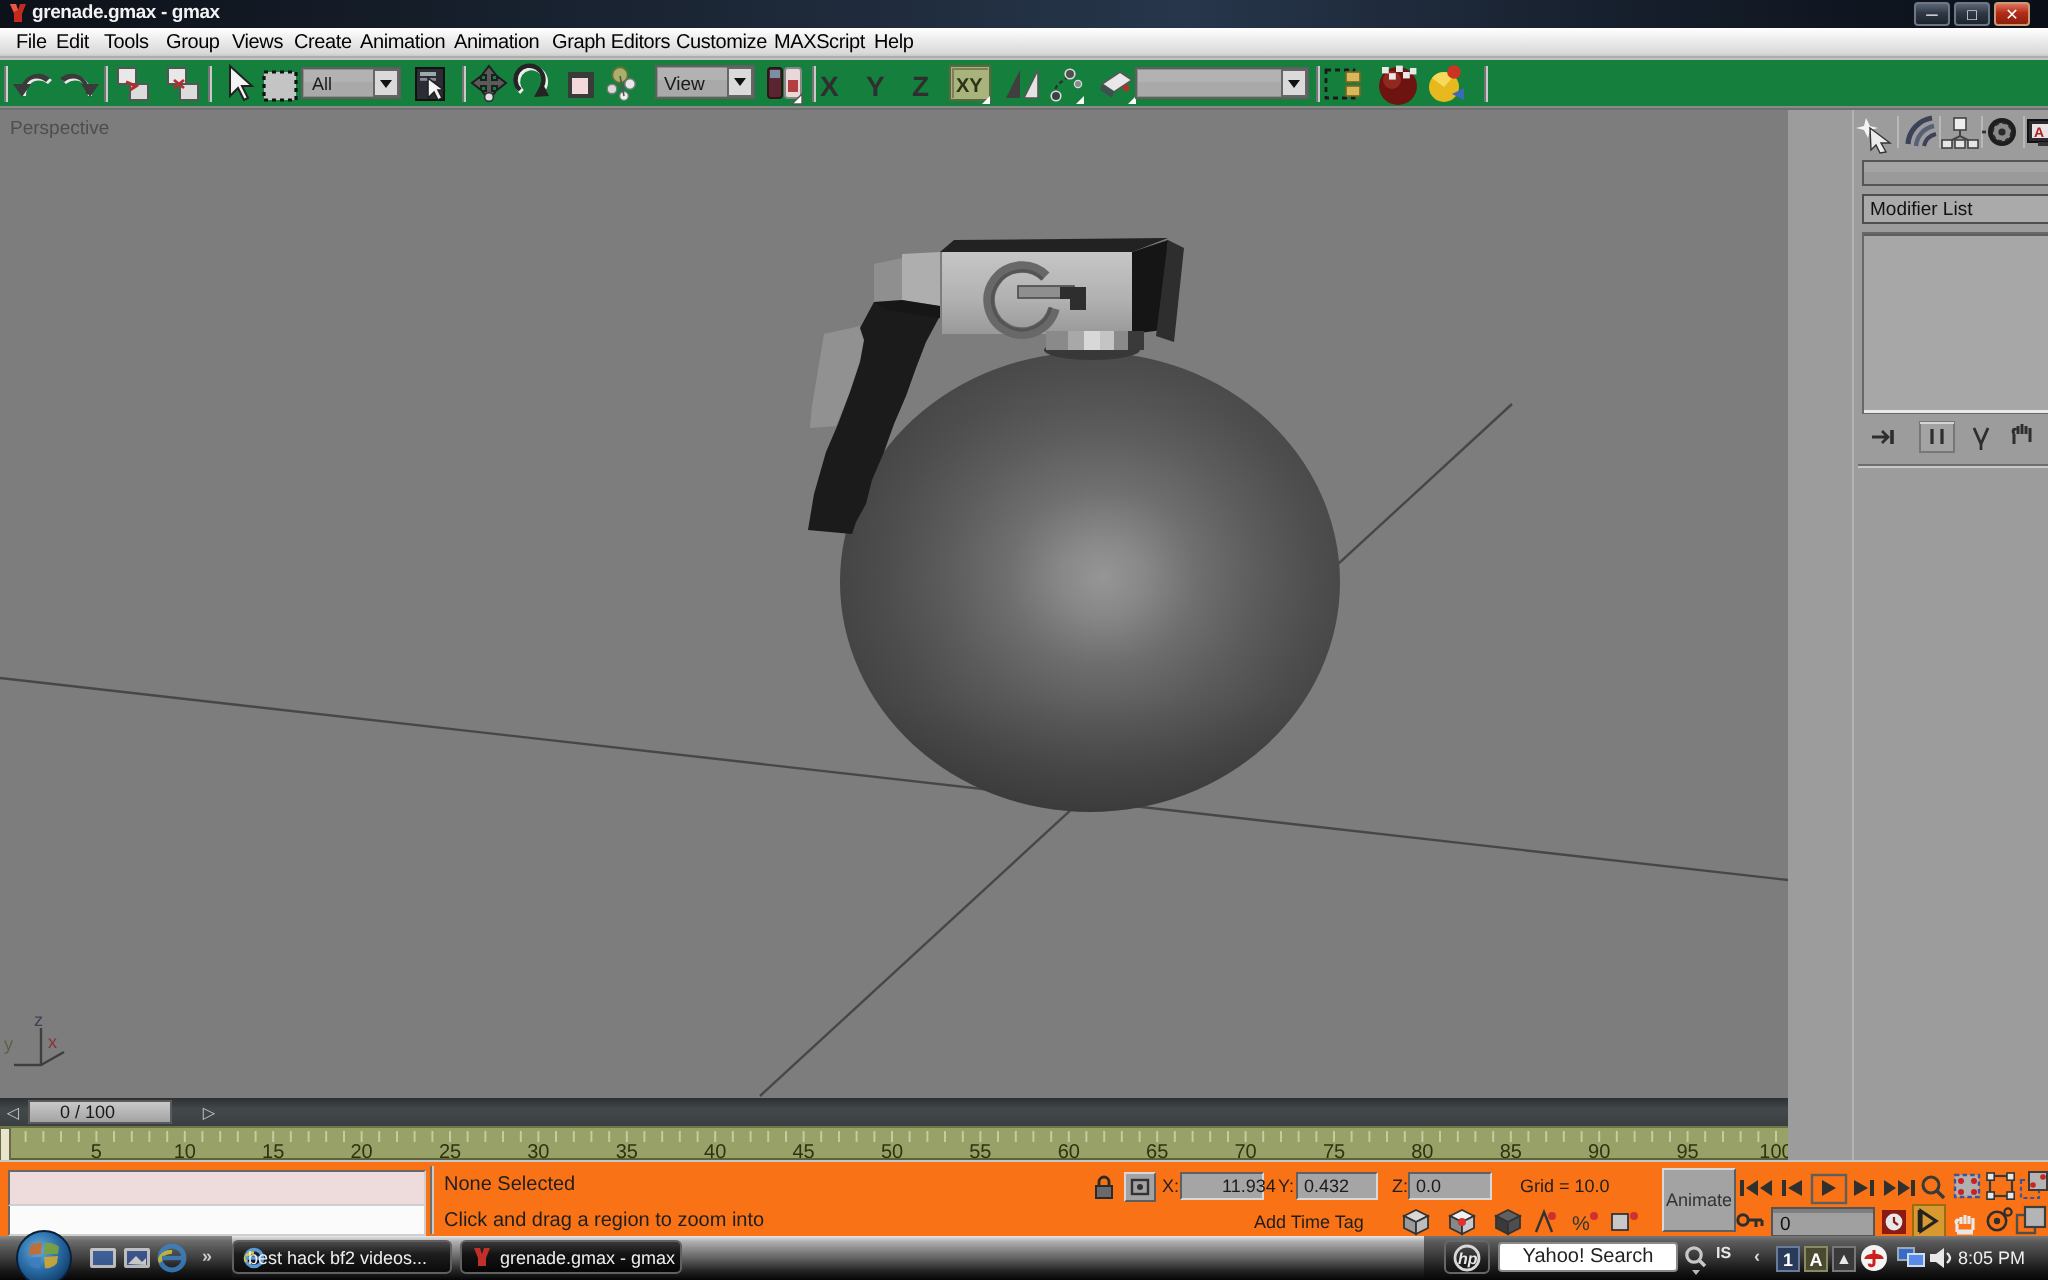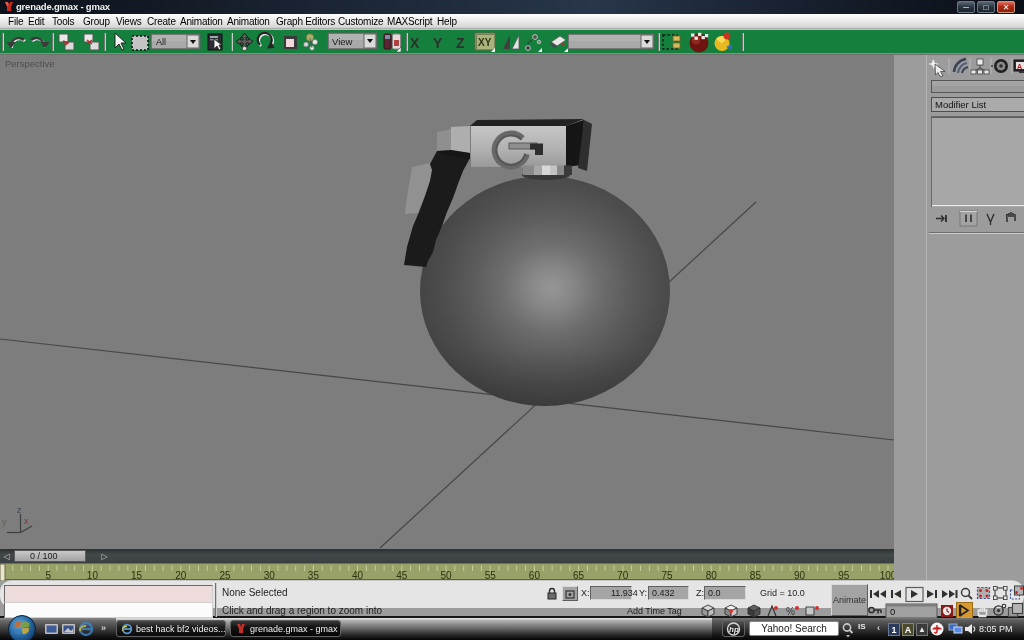--- a/index.html
+++ b/index.html
@@ -39,22 +39,22 @@
 #tslbtn { left:14px; top:1px; width:72px; height:12px;
   background:linear-gradient(#c9c9c9,#a3a3a3); border:1px solid #5a5a5a;
   font-size:9px; color:#1a1a1a; text-align:left; line-height:11px;padding-left:15px; }
 .tsarr { top:2px; width:11px; height:11px; color:#c8c8c8; font-size:8px; text-align:center; line-height:11px; }
 
 
 #trackbar { left:0; top:563px; width:894px; height:17px; background:#97a168;
   border-top:1px solid #6e7544; border-bottom:1px solid #5d6338; }
 
 
-#statusbar { left:0; top:580px; width:1024px; height:28px; background:#e5e5e5;
-  border-top:1px solid #c6c6c6;border-radius:12px; }
+#statusbar { left:0; top:580px; width:1024px; height:52px; background:#f97316;
+  border-top:1px solid #c6c6c6; }
 .sunken { position:absolute; background:#a5a5a5; border:1px solid;
   border-color:#606060 #d8d8d8 #d8d8d8 #606060; font-size:9px; color:#1c1c1c; }
 .raised { position:absolute; background:#a3a3a3; border:1px solid;
   border-color:#d8d8d8 #5e5e5e #5e5e5e #d8d8d8; }
 .stxt { position:absolute; font-size:10px; color:#1e1e1e; }
 
 
 #taskbar { left:0; top:618px; width:1024px; height:22px;
   background:linear-gradient(#e8e8e8 0%,#b0b0b0 12%,#8a8a8a 30%,#5f5f5f 52%,#262626 78%,#050505 100%); }
 #tbdarkL { left:0; top:618px; width:116px; height:22px; background:rgba(10,10,10,0.42); }
@@ -670,21 +670,21 @@
     </g>
     <text x="57" y="9" font-size="9" font-weight="bold" fill="#e8e8e8">»</text>
   </svg>
 
   <div class="abs task" style="left:116px;width:110px">
     <svg style="position:absolute;left:4px;top:2px" width="12" height="12" viewBox="0 0 14 14">
       <circle cx="7" cy="7" r="5" fill="none" stroke="#5a9ad8" stroke-width="2"></circle>
       <path d="M2.5 9 C1 7, 3.5 3.5, 7 4" stroke="#d8c83a" stroke-width="1.8" fill="none"></path>
       <path d="M2 7 L12 7" stroke="#5a9ad8" stroke-width="2"></path>
     </svg>
-    <span style="left:19px">best hack bf2 videos...</span>
+    <span style="left:7px">best hack bf2 videos...</span>
   </div>
   <div class="abs task" style="left:230px;width:111px;background:linear-gradient(#383838,#141414 40%,#050505)">
     <svg style="position:absolute;left:5px;top:2px" width="10" height="12" viewBox="0 0 10 12">
       <path d="M1 1 L4 1 L5 4 L6 1 L9 1 L7 6 L7 10 L3 10 L3 6 Z" fill="#c03028"></path>
     </svg>
     <span style="left:19px">grenade.gmax - gmax</span>
   </div>
 
   <div class="abs" style="left:722px;top:620px;width:23px;height:17px;border-radius:3px;background:linear-gradient(#555,#222 60%,#111);border:1px solid #666"></div>
   <svg class="abs" style="left:726px;top:622px" width="15" height="14" viewBox="0 0 15 14">

